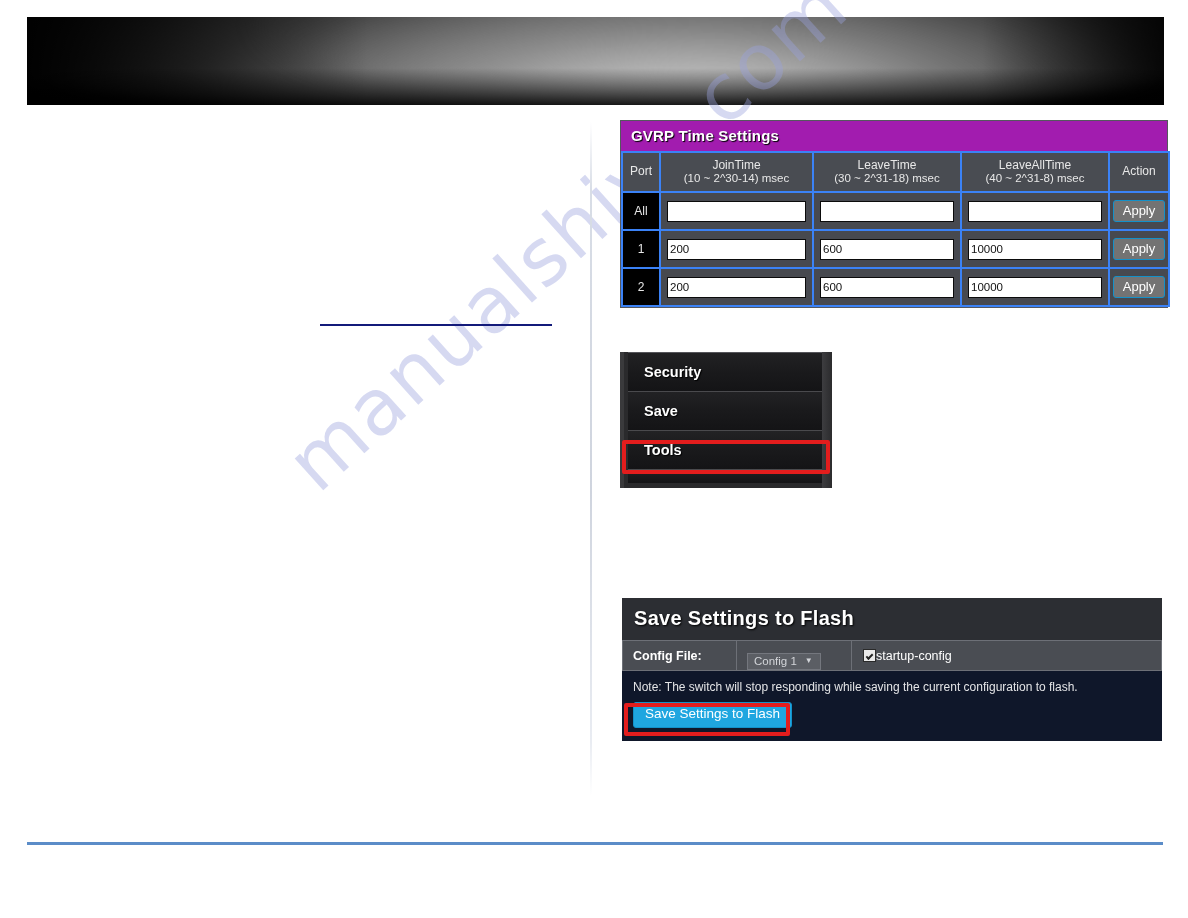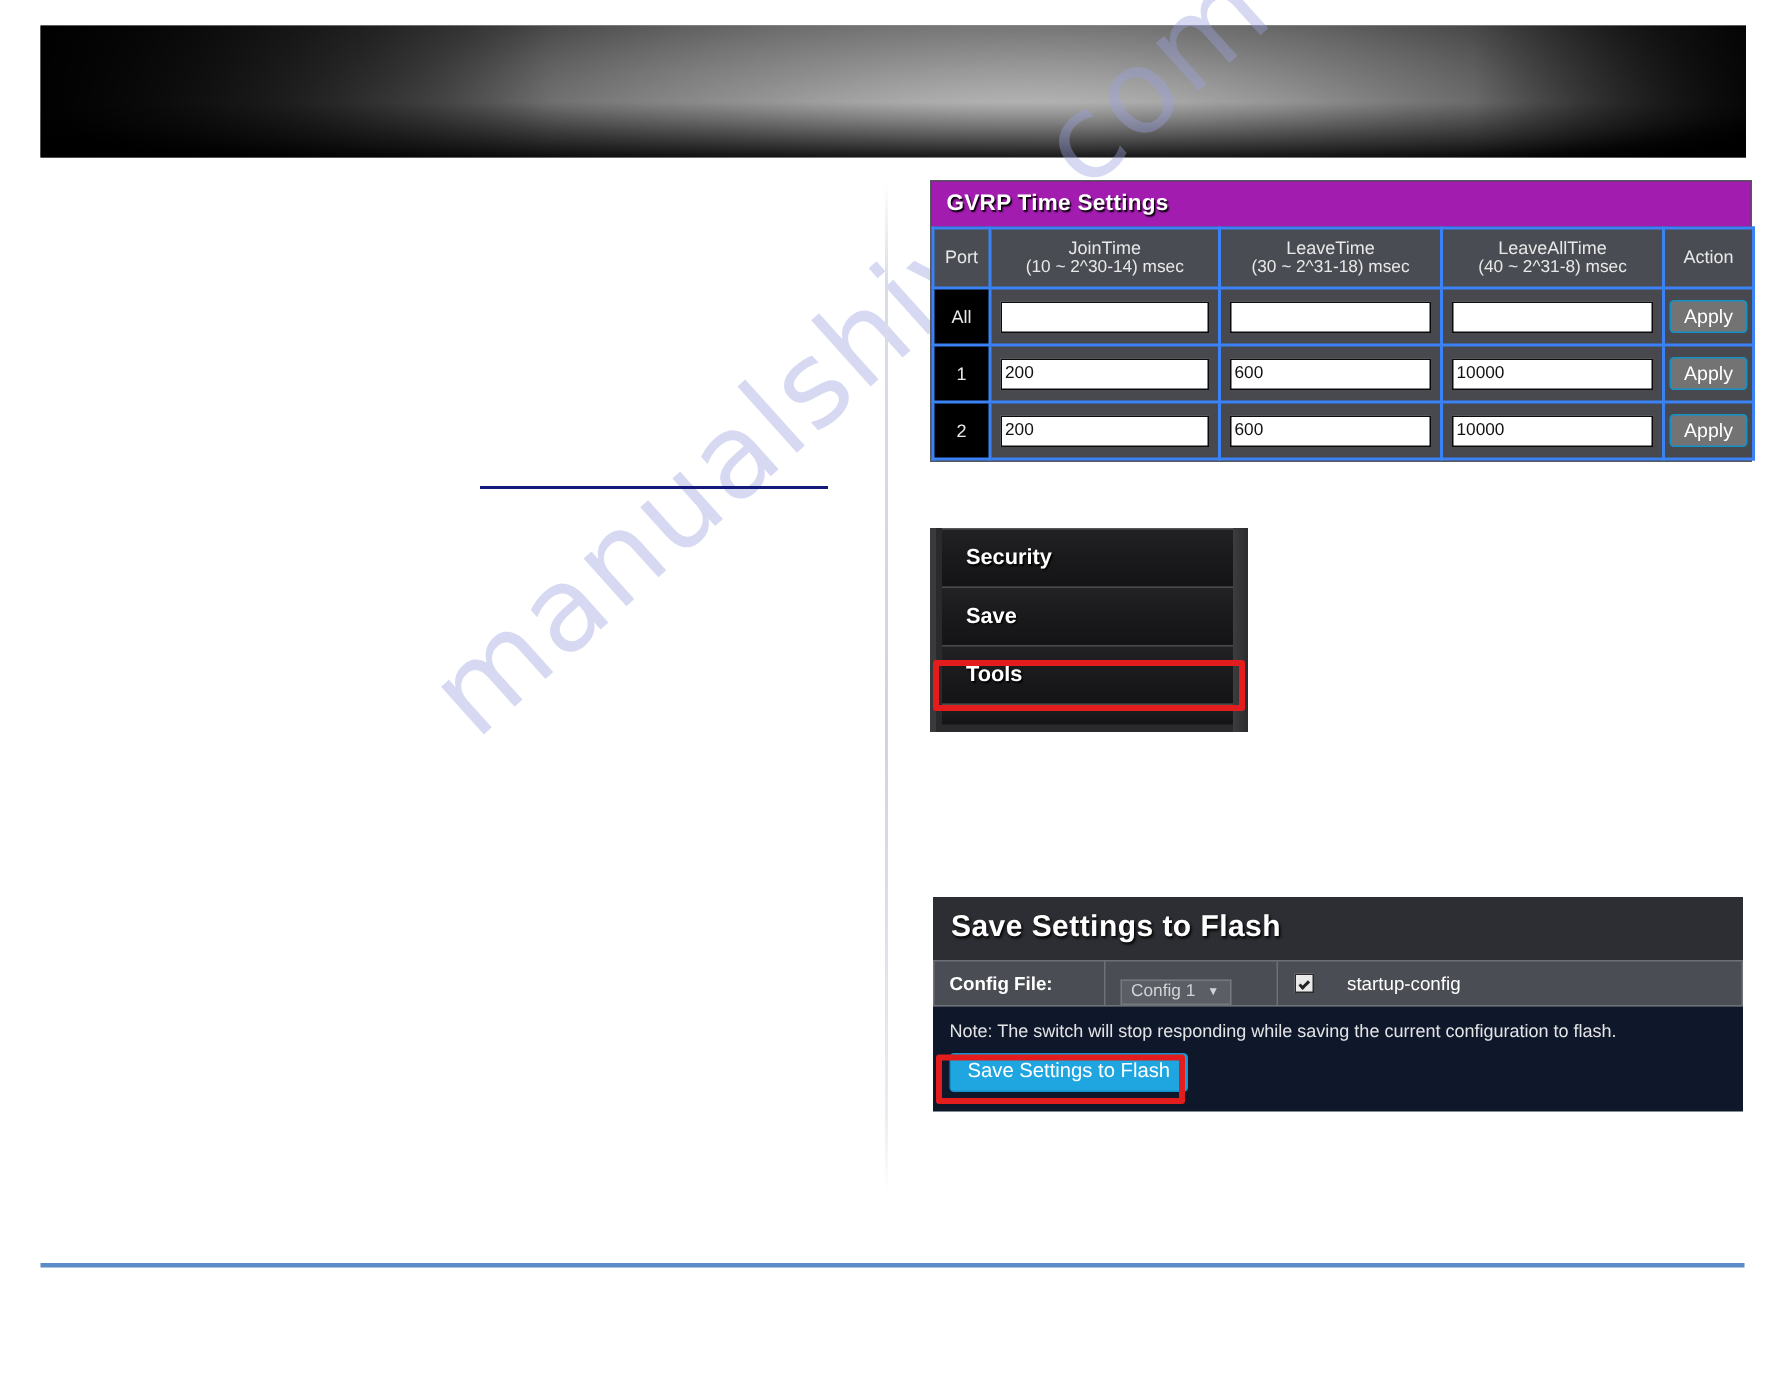--- a/index.html
+++ b/index.html
@@ -245,21 +245,21 @@
     font-size:11.5px;
     padding:1px 4px 2px 6px;
     display:inline-flex;align-items:center;gap:8px;
     min-width:62px;
     cursor:pointer;
   }
   .fake-select .caret{font-size:8px;line-height:1;}
   .flash-cell-check{
     flex:1;
     border-right:1px solid #6d7077;
-    display:flex;align-items:center;gap:22px;
+    display:flex;align-items:center;gap:0;
     padding-left:11px;
     color:#ffffff;font-size:12.5px;
     box-sizing:border-box;
   }
   .cbx{
     width:11px;height:11px;
     background:#e9e9e9;
     border:1px solid #2a2a2a;
     position:relative;
     display:inline-block;

